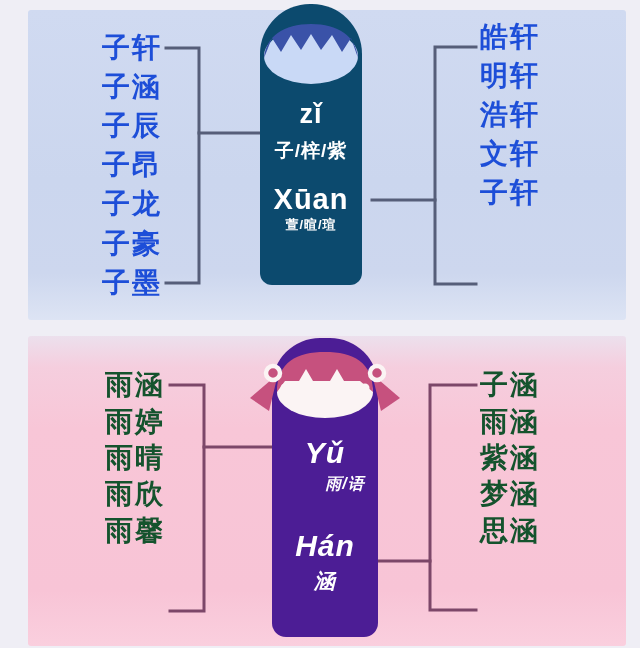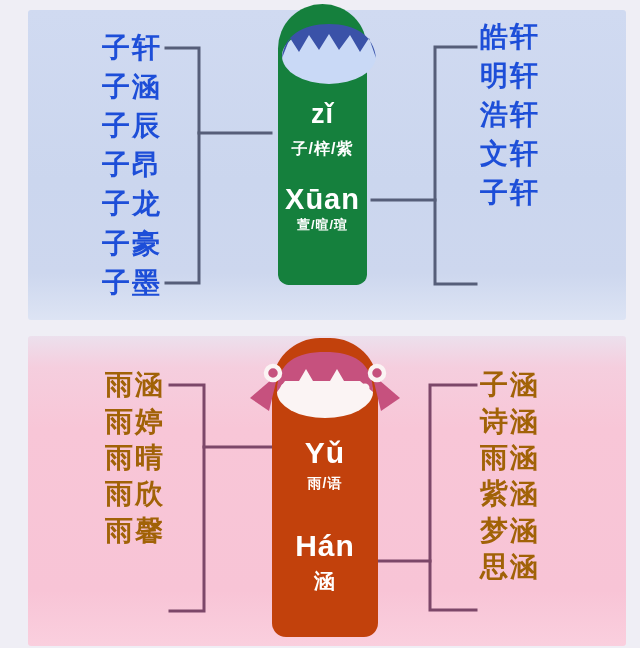--- a/index.html
+++ b/index.html
@@ -18,48 +18,48 @@
     background:linear-gradient(180deg,#d0daf1 0%,#cbd6ee 55%,#cdd7ee 85%,#dde4f4 100%);
   }
   .panel.girls{
     top:336px;height:310px;
     background:linear-gradient(180deg,#ece0ed 0%,#f5cede 10%,#f8c6d7 30%,#f8c4d6 82%,#facfde 100%);
   }
 
   
   .banner{position:absolute;text-align:center;}
   .banner.boy{
-    left:278px;top:4px;width:89px;height:281px;
-    background:#15803d;border-radius:50px 50px 12px 12px;
+    left:260px;top:4px;width:102px;height:281px;
+    background:#0c4a6e;border-radius:50px 50px 12px 12px;
   }
   .banner.girl{
     left:272px;top:338px;width:106px;height:299px;
-    background:#c2410c;border-radius:48px 48px 14px 14px;
+    background:#4c1d95;border-radius:48px 48px 14px 14px;font-style:italic;
   }
   .banner svg{position:absolute;}
   .banner .txt{position:absolute;left:0;width:100%;color:#ffffff;line-height:1;}
   .pinyin{font-weight:bold;letter-spacing:1px;}
   .hanzi{font-weight:600;}
   .boy .py1{top:97px;font-size:27px;}
-  .boy .hz1{top:137px;font-size:16px;letter-spacing:1px;}
+  .boy .hz1{top:137px;font-size:19px;letter-spacing:1px;}
   .boy .py2{top:181px;font-size:29px;}
   .boy .hz2{top:214px;font-size:13px;letter-spacing:1px;}
   .girl .py1{top:100px;font-size:30px;}
-  .girl .hz1{top:138px;font-size:14px;letter-spacing:1px;}
+  .girl .hz1{top:138px;font-size:16px;letter-spacing:1px;margin-left:20px;}
   .girl .py2{top:193px;font-size:30px;}
   .girl .hz2{top:232px;font-size:21px;letter-spacing:1px;}
 
   
   .namelist{position:absolute;width:120px;}
   .namelist .name{
     display:flex;align-items:center;justify-content:center;
     font-size:28px;font-weight:600;letter-spacing:2px;white-space:nowrap;
   }
   .boys-text .name{color:#1d4ed8;height:39.2px;}
-  .girls-text .name{color:#a16207;height:36.4px;}
+  .girls-text .name{color:#14532d;height:36.4px;}
   .nl-tl{left:72px;top:28px;}
   .nl-tr{left:450px;top:17px;}
   .nl-bl{left:75px;top:367px;}
   .nl-br{left:450px;top:367px;}
 
   
   .lines{position:absolute;inset:0;width:640px;height:648px;pointer-events:none;}
   .lines path{fill:none;stroke-width:3;stroke-linecap:square;stroke-linejoin:miter;}
   .lines .blue-l{stroke:#565e79;}
   .lines .pink-l{stroke:#7c4769;}
@@ -117,21 +117,20 @@
   <div class="namelist girls-text nl-bl">
     <div class="name">雨涵</div>
     <div class="name">雨婷</div>
     <div class="name">雨晴</div>
     <div class="name">雨欣</div>
     <div class="name">雨馨</div>
   </div>
 
   <div class="namelist girls-text nl-br">
     <div class="name">子涵</div>
-    <div class="name">诗涵</div>
     <div class="name">雨涵</div>
     <div class="name">紫涵</div>
     <div class="name">梦涵</div>
     <div class="name">思涵</div>
   </div>
 
   <div class="banner girl">
     <svg style="left:-24px;top:2px;" width="154" height="100" viewBox="0 0 154 100">
 
       <polygon points="30,34 2,58 21,71" fill="#c6517e"></polygon>

